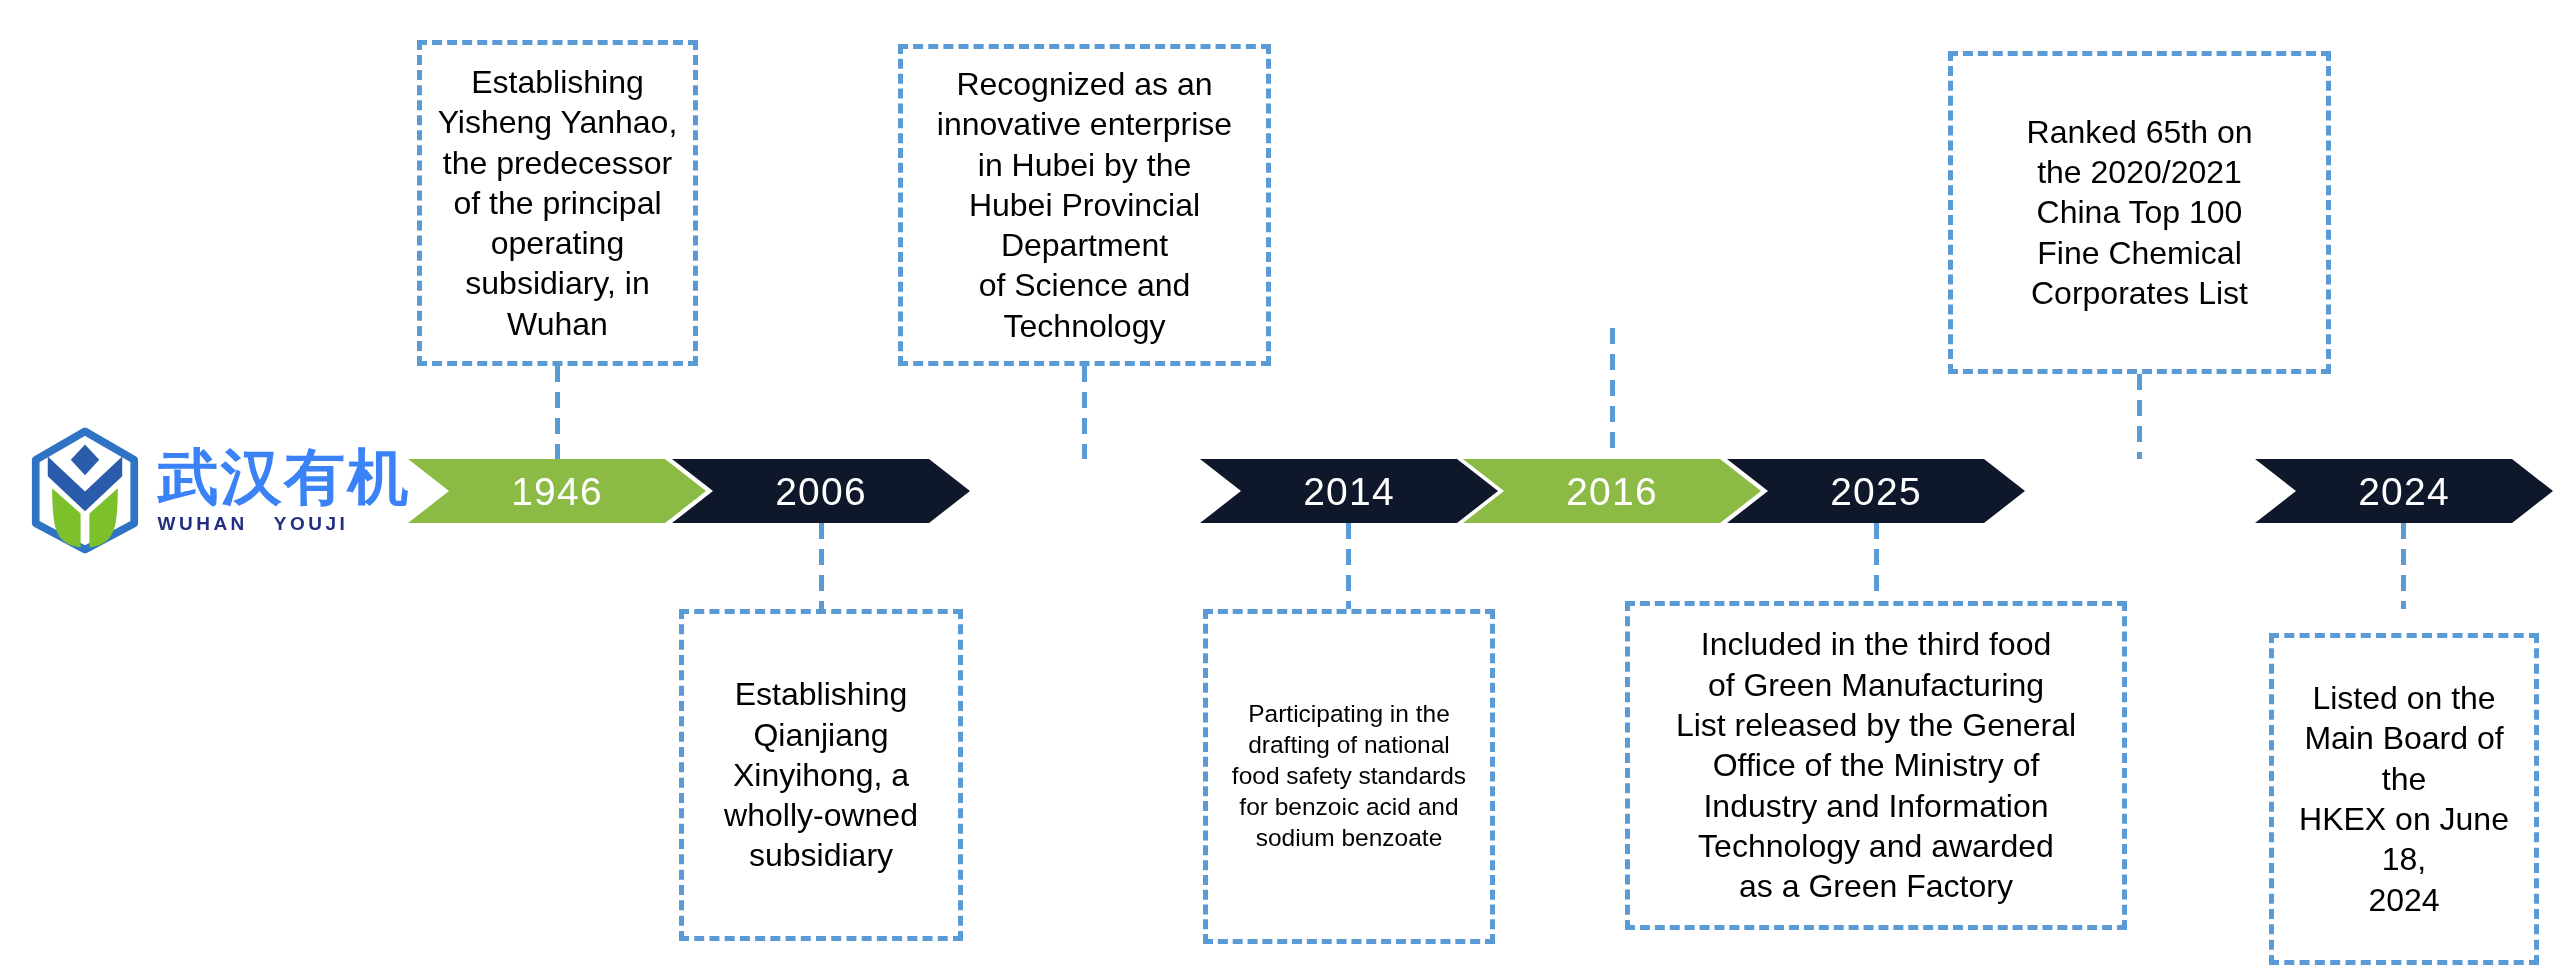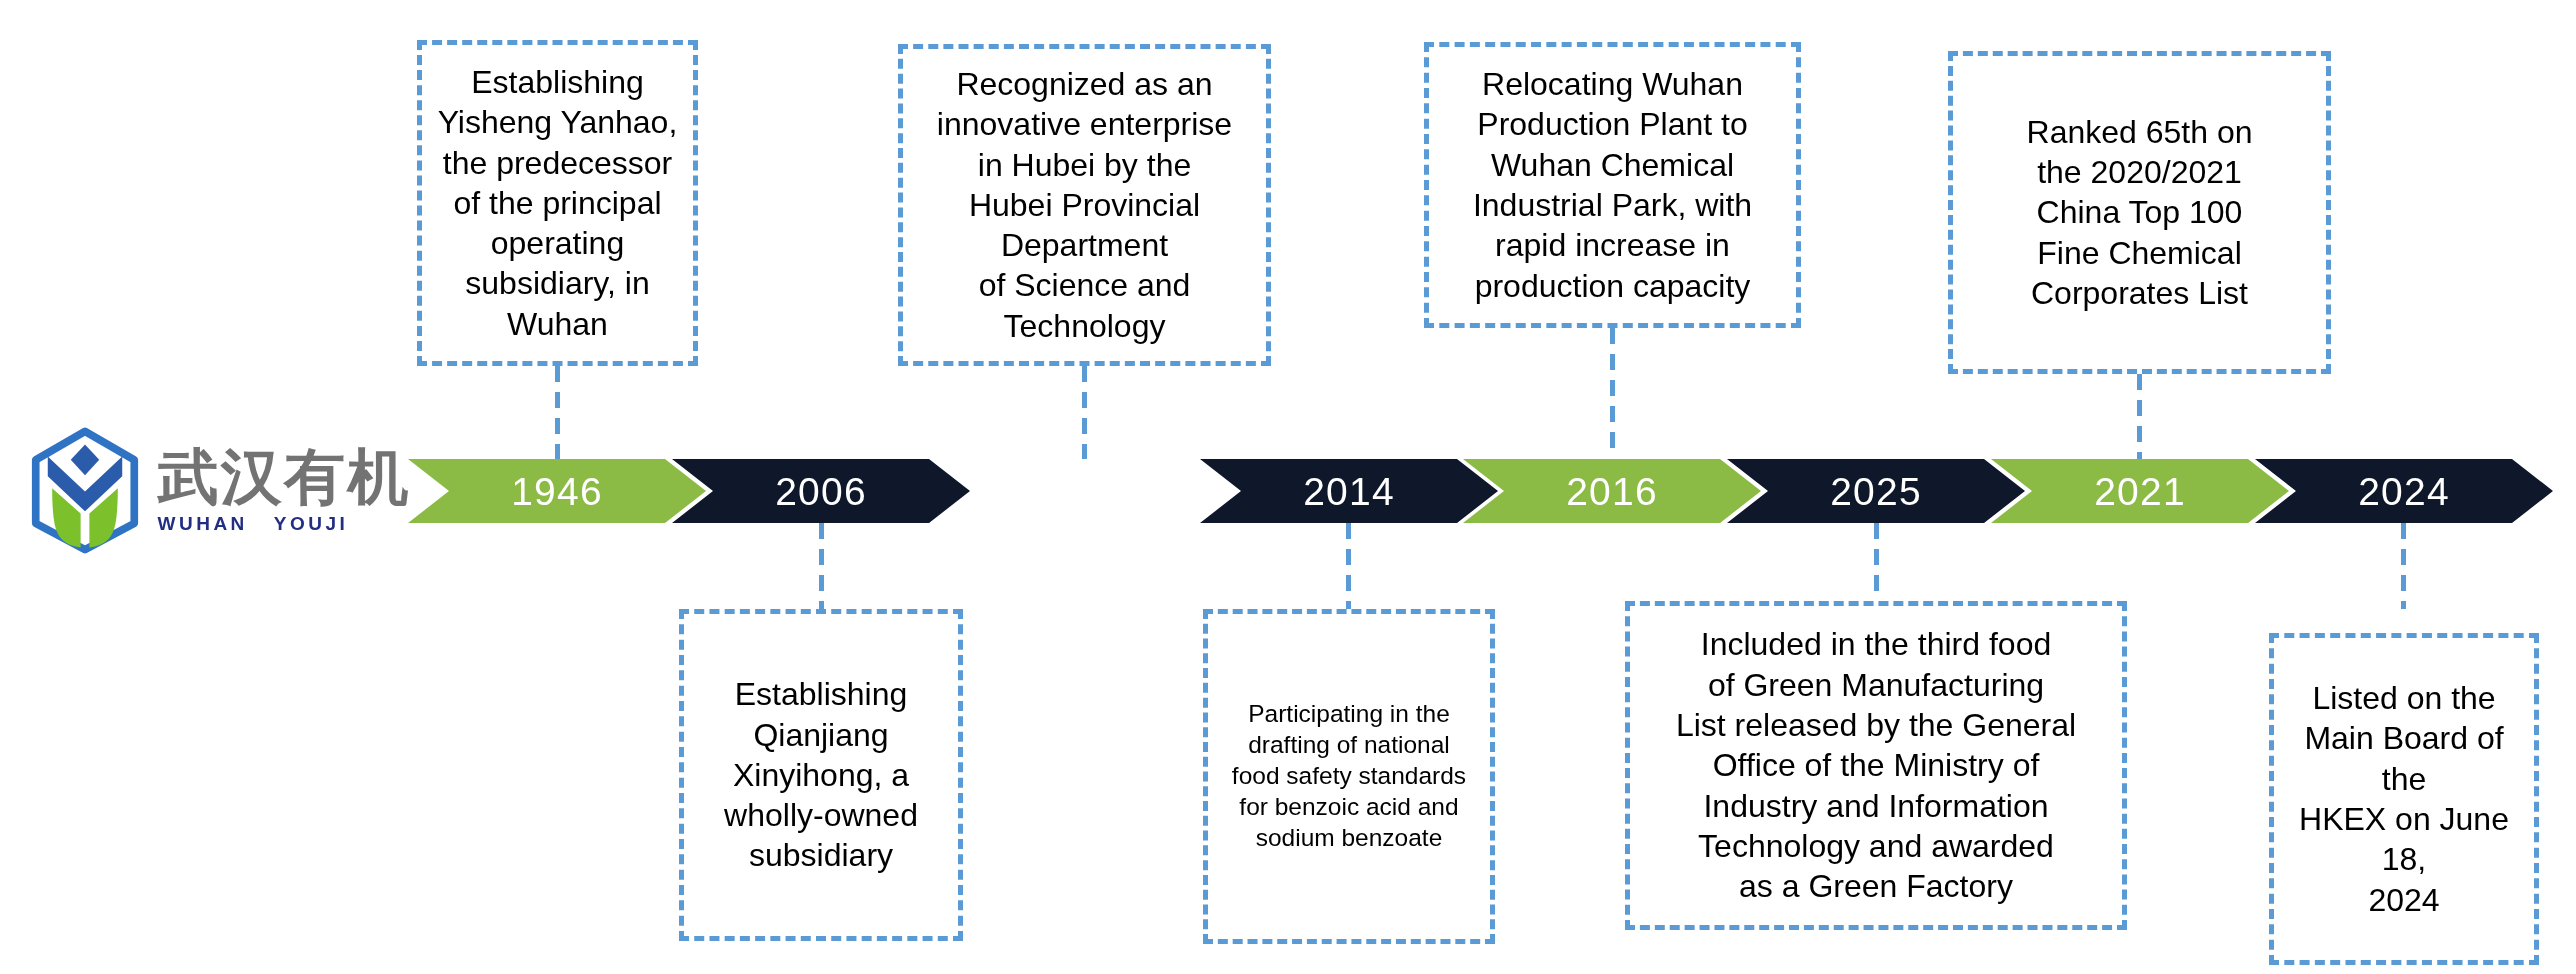--- a/index.html
+++ b/index.html
@@ -7,21 +7,21 @@
     width:2576px;height:975px;position:relative;overflow:hidden;
     font-family:"Liberation Sans","DejaVu Sans",sans-serif;
   }
   .canvas{position:absolute;left:0;top:0;width:2576px;height:975px;background:#ffffff;}
 
   
   .logo{position:absolute;left:30px;top:427px;display:flex;align-items:center;gap:17.5px;}
   .logo-mark{width:110px;height:127px;flex:0 0 auto;}
   .logo-text{display:flex;flex-direction:column;align-items:flex-start;}
   .logo-cn{
-    font-size:61px;font-weight:bold;color:#737373;line-height:1.02;
+    font-size:61px;font-weight:bold;color:#3b82f6;line-height:1.02;
     letter-spacing:2.3px;white-space:nowrap;
   }
   .logo-en{
     font-size:19px;font-weight:bold;color:#232E82;line-height:1.1;
     letter-spacing:3.5px;word-spacing:17.5px;margin-top:5.8px;white-space:nowrap;
   }
 
   
   .band{position:absolute;left:0;top:459px;width:2576px;height:64px;}
   .chev{
@@ -79,23 +79,20 @@
       </div>
     <div class="chev blue" style="left:1200px;z-index:5">
         <span class="yr">2014</span>
       </div>
     <div class="chev green" style="left:1463px;z-index:4">
         <span class="yr">2016</span>
       </div>
     <div class="chev blue" style="left:1727px;z-index:3">
         <span class="yr">2025</span>
       </div>
-    <div class="chev green" style="left:1991px;z-index:2">
-        <span class="yr">2021</span>
-      </div>
     <div class="chev blue" style="left:2255px;z-index:1">
         <span class="yr">2024</span>
       </div>
   </div>
 
   <div class="connector" style="left:555px;top:366px;height:93px"></div>
   <div class="connector" style="left:819px;top:523px;height:86px"></div>
   <div class="connector" style="left:1082px;top:366px;height:93px"></div>
   <div class="connector" style="left:1346px;top:523px;height:86px"></div>
   <div class="connector" style="left:1610px;top:328px;height:130px"></div>
@@ -113,28 +110,20 @@
 Wuhan</div>
   </div>
   <div class="event-box" style="left:898px;top:44px;width:373px;height:322px">
     <div class="event-text">Recognized as an
 innovative enterprise
 in Hubei by the
 Hubei Provincial
 Department
 of Science and
 Technology</div>
-  </div>
-  <div class="event-box" style="left:1424px;top:42px;width:377px;height:286px">
-    <div class="event-text">Relocating Wuhan
-Production Plant to
-Wuhan Chemical
-Industrial Park, with
-rapid increase in
-production capacity</div>
   </div>
   <div class="event-box" style="left:1948px;top:51px;width:383px;height:323px">
     <div class="event-text">Ranked 65th on
 the 2020/2021
 China Top 100
 Fine Chemical
 Corporates List</div>
   </div>
 
   <div class="event-box" style="left:679px;top:609px;width:284px;height:332px">

